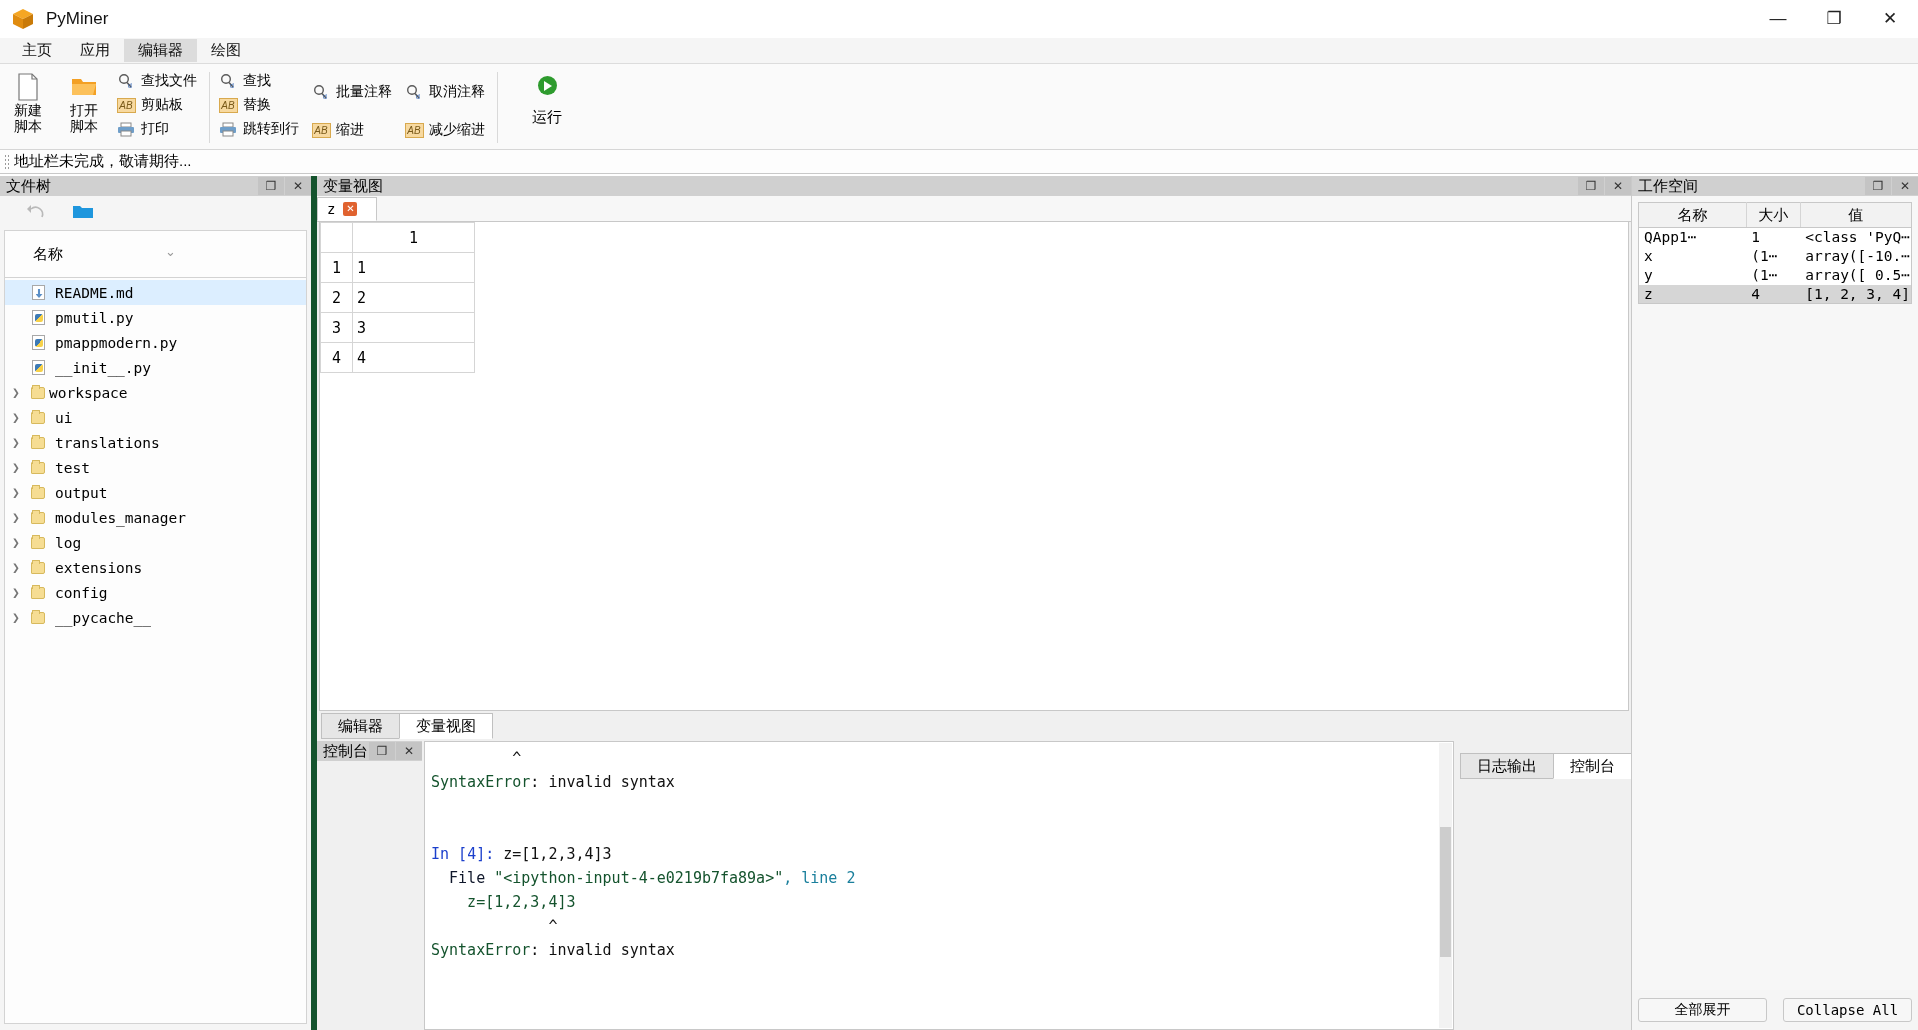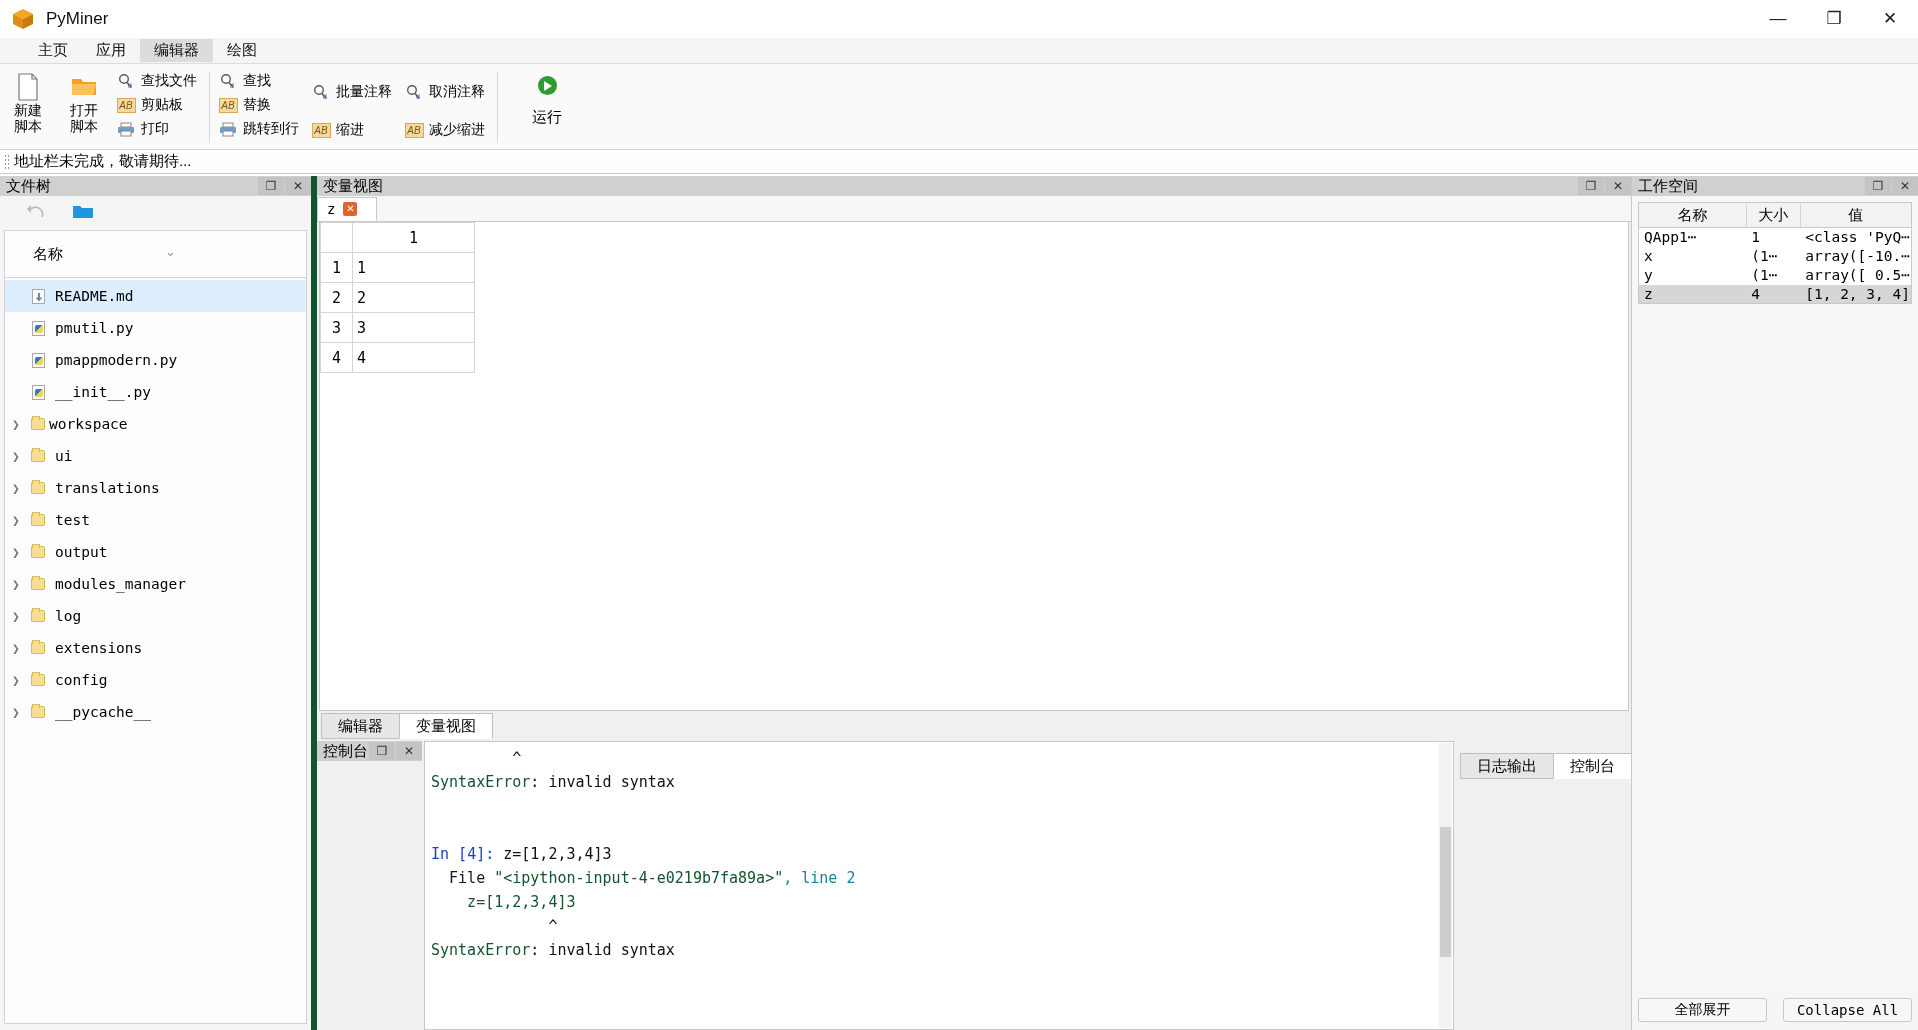--- a/index.html
+++ b/index.html
@@ -29,21 +29,21 @@
     display: flex; align-items: center; justify-content: center;
     font-size: 17px; color: #222;
   }
 
   
   #menubar {
     height: 26px;
     background: #f5f5f5;
     display: flex;
     align-items: center;
-    padding-left: 24px;
+    padding-left: 8px;
     border-bottom: 1px solid #dcdcdc;
   }
   .menu-item {
     padding: 2px 14px;
     font-size: 15px;
     color: #111;
   }
   .menu-item.active { background: #dcdcdc; }
 
   
@@ -138,21 +138,21 @@
   #filetree-panel { flex: 1; display: flex; flex-direction: column; border-right:6px solid #14532d;}
   #ft-toolbar { height: 34px; background:#f5f5f5; display:flex; align-items:center; padding-left: 14px; }
   #ft-toolbar .tb-btn { width: 46px; height: 30px; display:flex; align-items:center; justify-content:center; }
   #ft-header {
     height: 48px; background:#fdfdfd; border:1px solid #d3d3d3;
     margin: 0 4px; display:flex; align-items:center; padding-left: 28px;
     font-size: 15px; position: relative;
   }
   #ft-header .sortarrow { position:absolute; left:160px; top:13px; color:#999; font-size: 13px;}
   #ft-list { flex:1; background:#fdfdfd; border:1px solid #d3d3d3; border-top:none; margin:0 4px 6px 4px; overflow:hidden; padding-top:2px;}
-  .ft-row { height: 32px; display:flex; align-items:center; font-family:"DejaVu Sans Mono", monospace; font-size:14.5px; }
+  .ft-row { height: 25px; display:flex; align-items:center; font-family:"DejaVu Sans Mono", monospace; font-size:14.5px; }
   .ft-row.selected { background:#dceeff; }
   .ft-arrow { width: 22px; text-align:center; color:#767676; font-size: 13px; }
   .ft-ind { width: 22px; }
   .ft-ic { width: 22px; display:flex; align-items:center; justify-content:center; }
   .folder-ic { width:14px; height:12px; background:#f6dd93; border:1px solid #d7b95d; border-radius:1px 2px 2px 1px; position:relative;}
   .folder-ic::before{content:"";position:absolute;left:0;top:-3px;width:6px;height:3px;background:#f6dd93;border:1px solid #d7b95d;border-bottom:none;border-radius:1px 1px 0 0;}
   .file-ic { width:13px; height:15px; background:#ffffff; border:1px solid #a8a8a8; position:relative;}
   .file-ic.py::after{content:"";position:absolute;left:2px;top:3px;width:8px;height:8px;border-radius:2px;
     background:linear-gradient(135deg,#3d7ab5 0 50%,#f7d148 50% 100%);}
   .file-ic.md::after{content:"";position:absolute;left:3px;top:3px;width:7px;height:9px;background:#5a8fc7;

